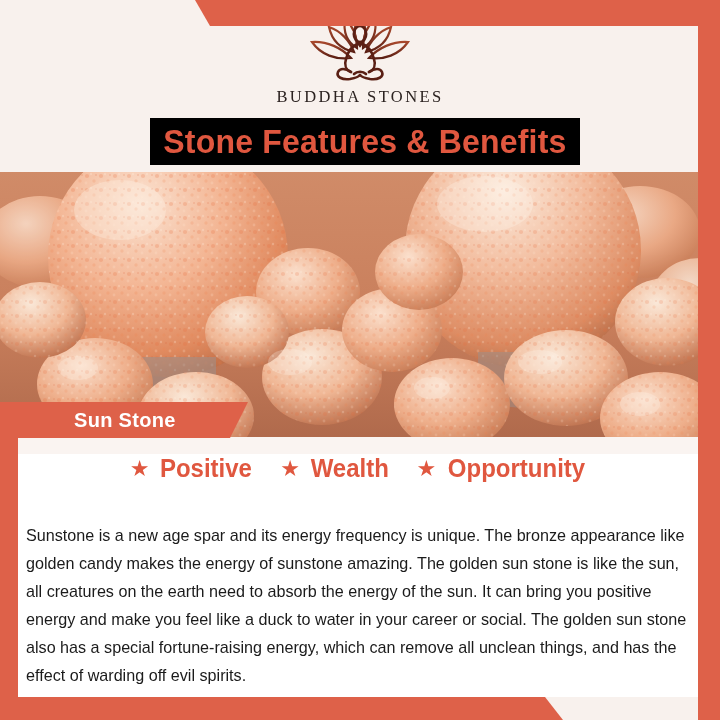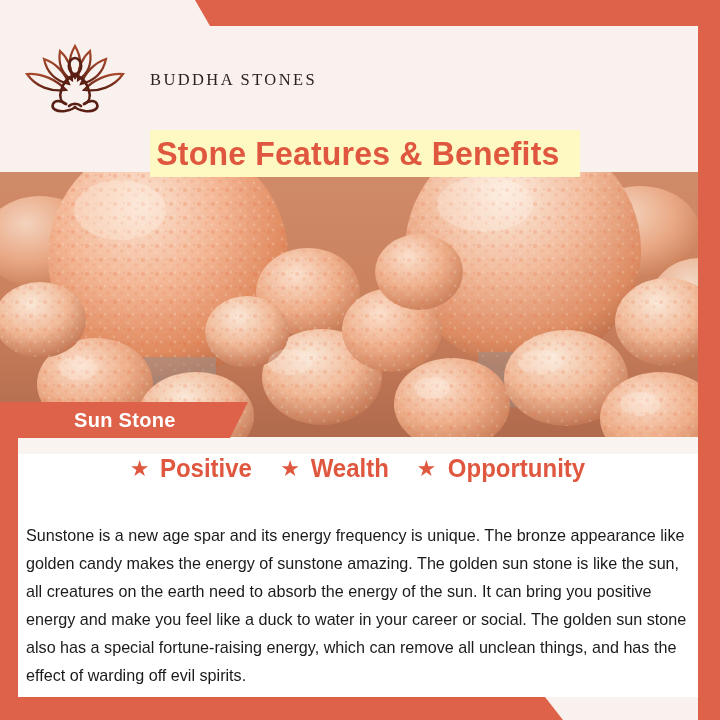--- a/index.html
+++ b/index.html
@@ -51,42 +51,43 @@
   
   .header {
     position: absolute;
     top: 0; left: 0;
     width: 720px; height: 172px;
     background: #f8f1ed;
     z-index: 1;
   }
   .logo-wrap {
     position: absolute;
-    top: 40px; left: 0; right: 0;
-    display: flex;
+    top: 8px; left: 0; right: 0;
+    display: flex;
+    flex-direction: column;
     align-items: center;
   }
   .logo-mark { width: 150px; height: 76px; display: block; }
   .brand-name {
     margin-top: 3px;
     font-family: "Liberation Serif", serif;
     font-size: 16.5px;
     letter-spacing: 2.4px;
     color: #2b2220;
     white-space: nowrap;
   }
 
   .title-box {
     position: absolute;
-    left: 150px; top: 130px;
+    left: 150px; top: 118px;
     width: 430px; height: 47px;
-    background: #fef9c3;
-    display: flex;
-    align-items: center;
-    justify-content: flex-start;
+    background: #000000;
+    display: flex;
+    align-items: center;
+    justify-content: center;
     z-index: 3;
   }
   .title-text {
     font-family: "Liberation Sans Narrow", "Liberation Sans", sans-serif;
     font-weight: bold;
     font-size: 33px;
     color: #e0573f;
     letter-spacing: 0.2px;
     transform: scaleX(0.97);
     white-space: nowrap;

